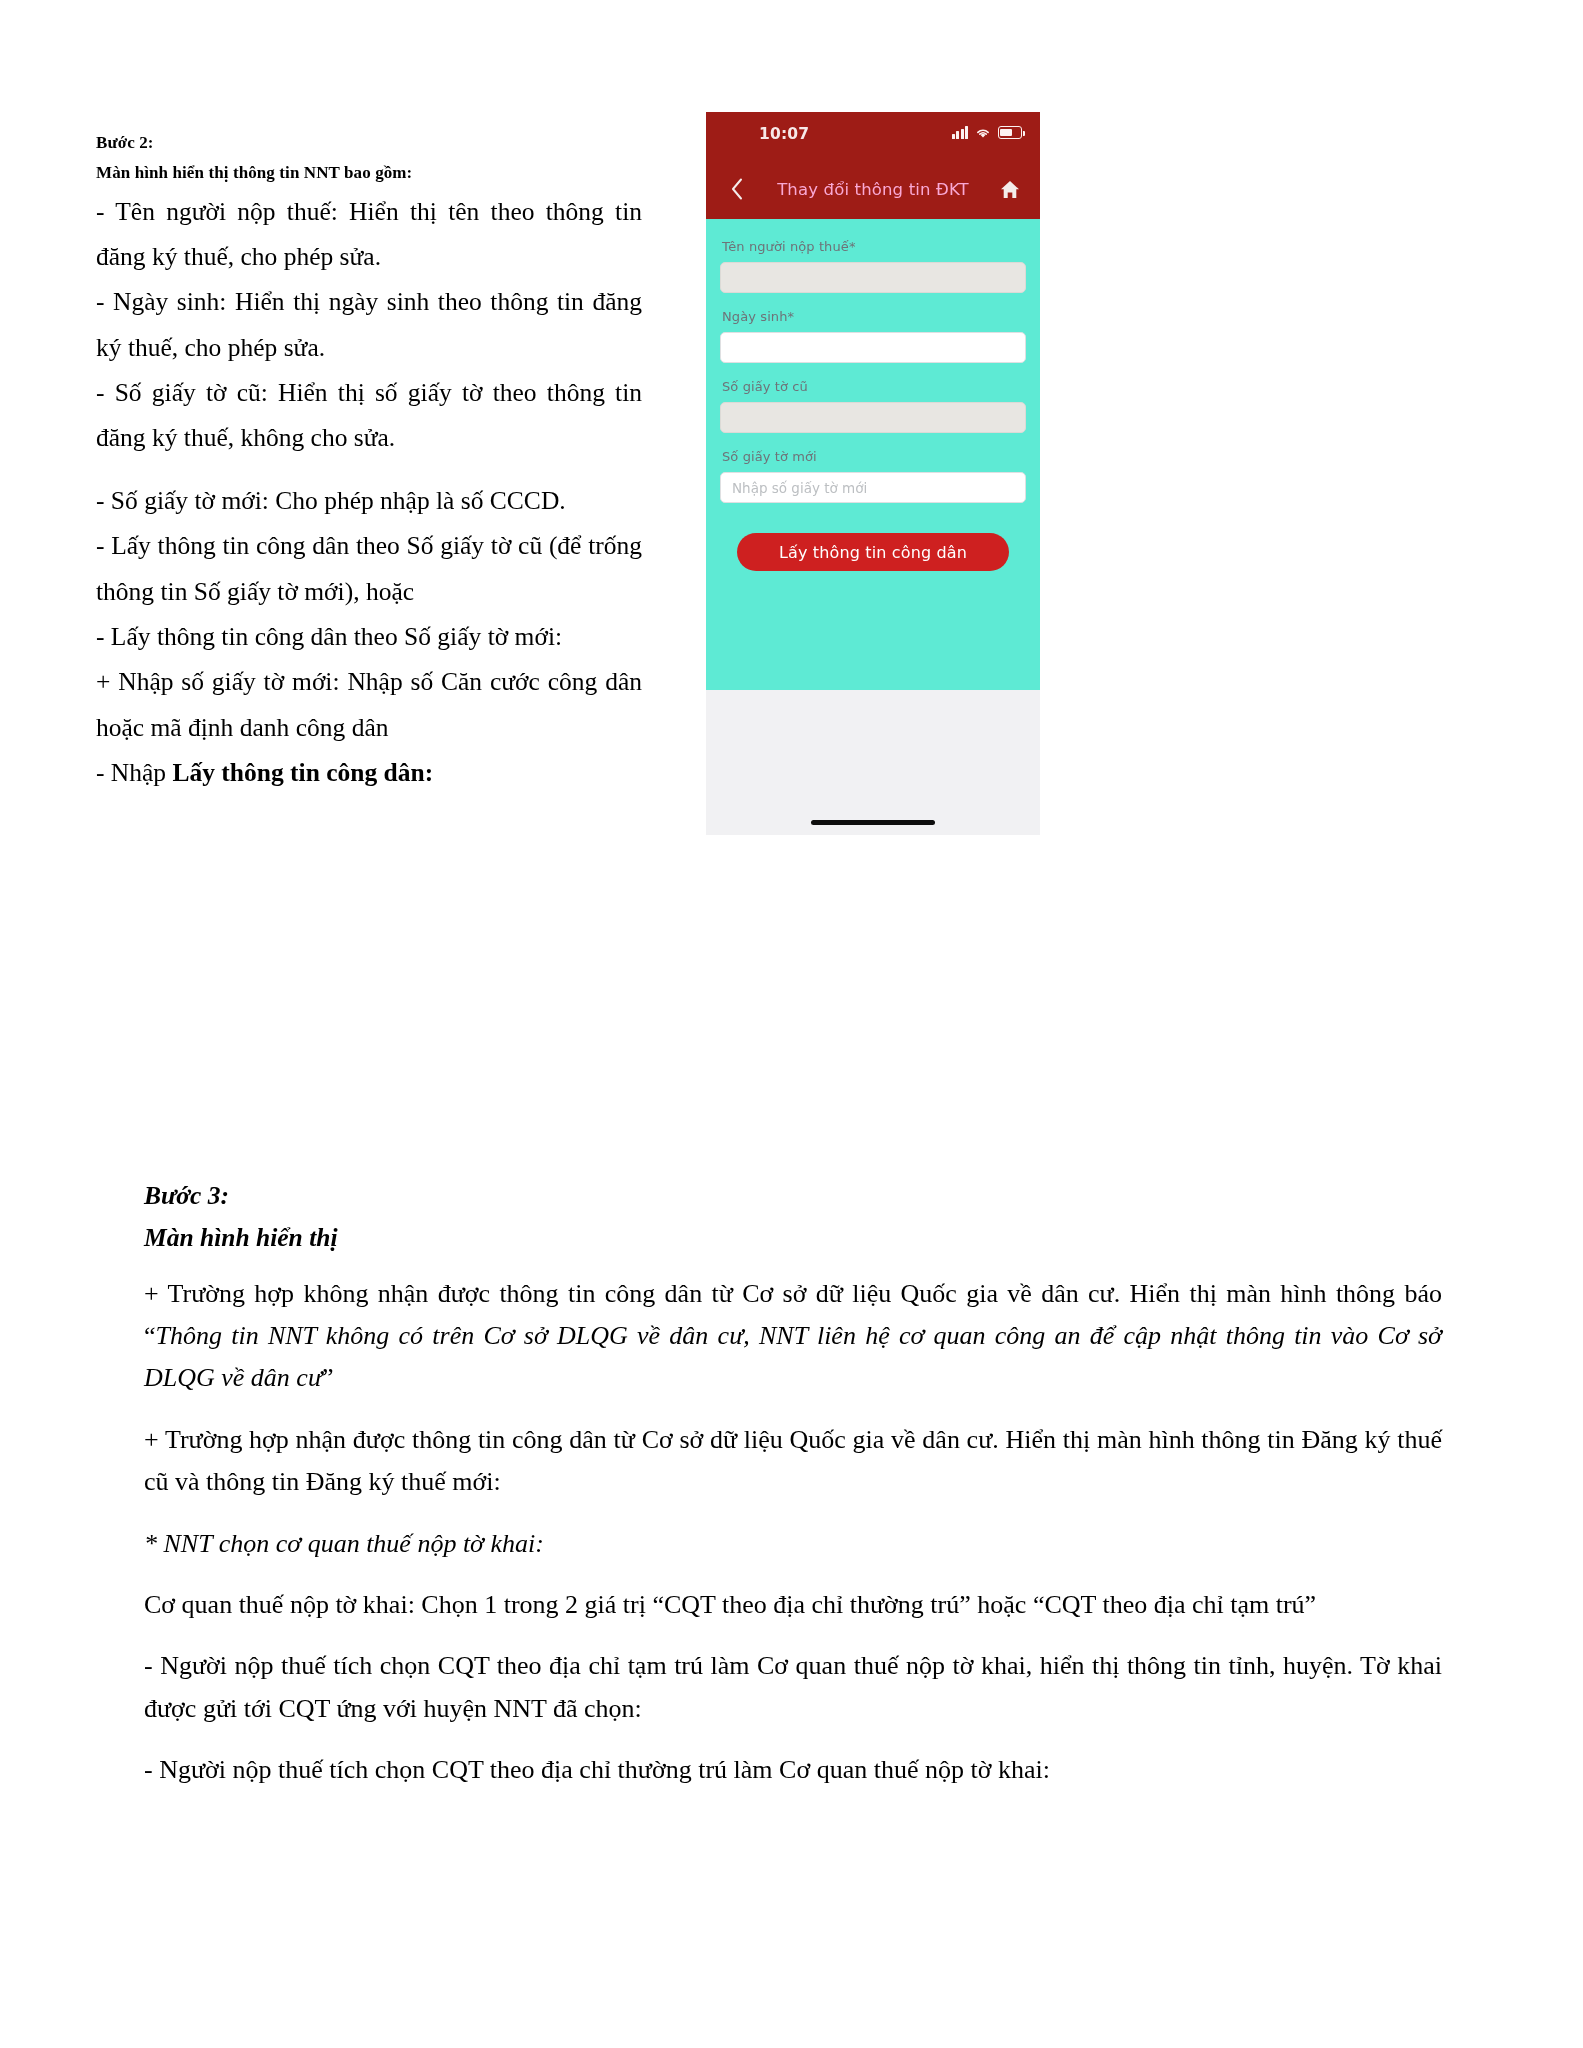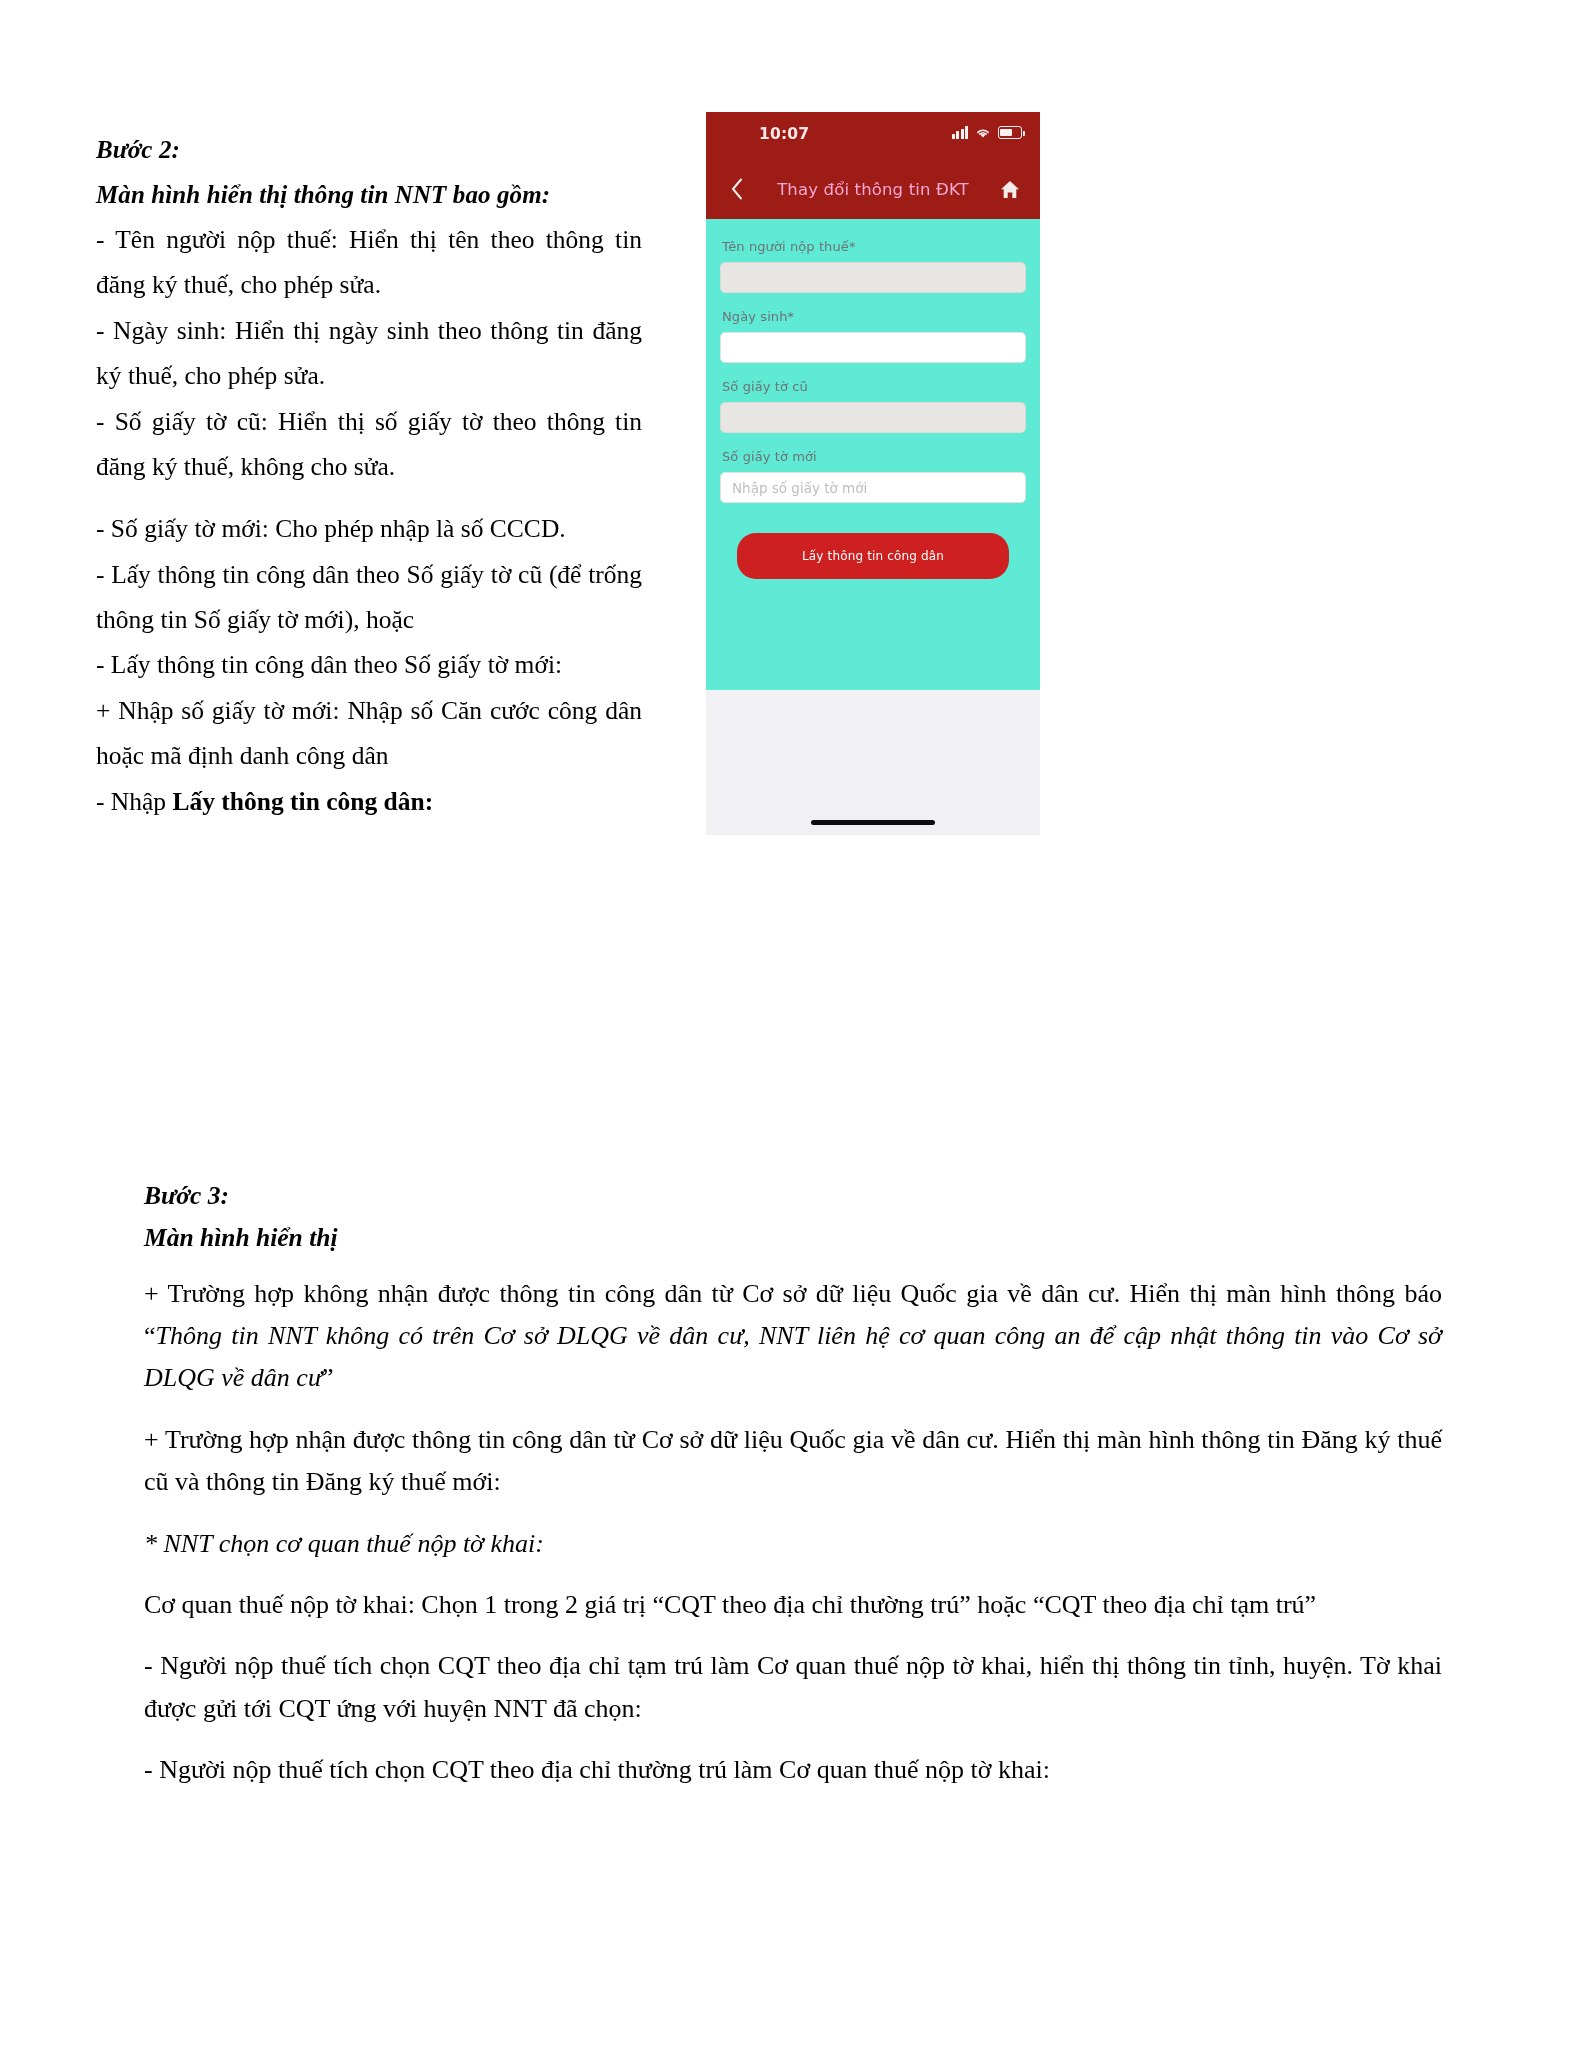--- a/index.html
+++ b/index.html
@@ -34,22 +34,21 @@
 
   .left-col {
     position: absolute;
     left: 96px;
     top: 128px;
     width: 546px;
   }
 
   .hdr {
     font-weight: bold;
-    font-style: italic;
-    font-size: 25px;
+    font-size: 17px;
     line-height: 1.78;
     margin: 0;
     letter-spacing: 0.1px;
   }
 
   .bodyline {
     font-size: 25.5px;
     line-height: 1.78;
     margin: 0;
     text-align: justify;
@@ -215,26 +214,26 @@
   .spacer-1 { height: 20px; }
   .spacer-2 { height: 16px; }
 
   .cta-wrap {
     margin-top: 30px;
     display: flex;
     justify-content: center;
   }
   .cta {
     width: 272px;
-    height: 46px;
+    height: 38px;
     border-radius: 19px;
     background: #ce2020;
     color: #ffffff;
     font-family: "DejaVu Sans", sans-serif;
-    font-size: 12px;
+    font-size: 16px;
     display: flex;
     align-items: center;
     justify-content: center;
     letter-spacing: 0.15px;
     border: none;
     cursor: pointer;
   }
 
   .phone-footer {
     background: #f1f1f3;

